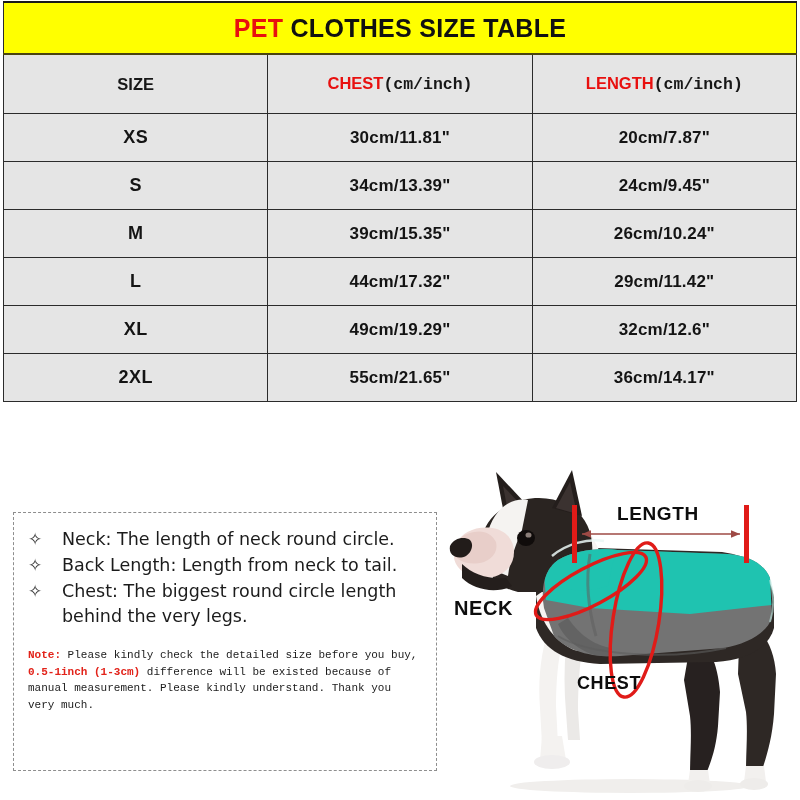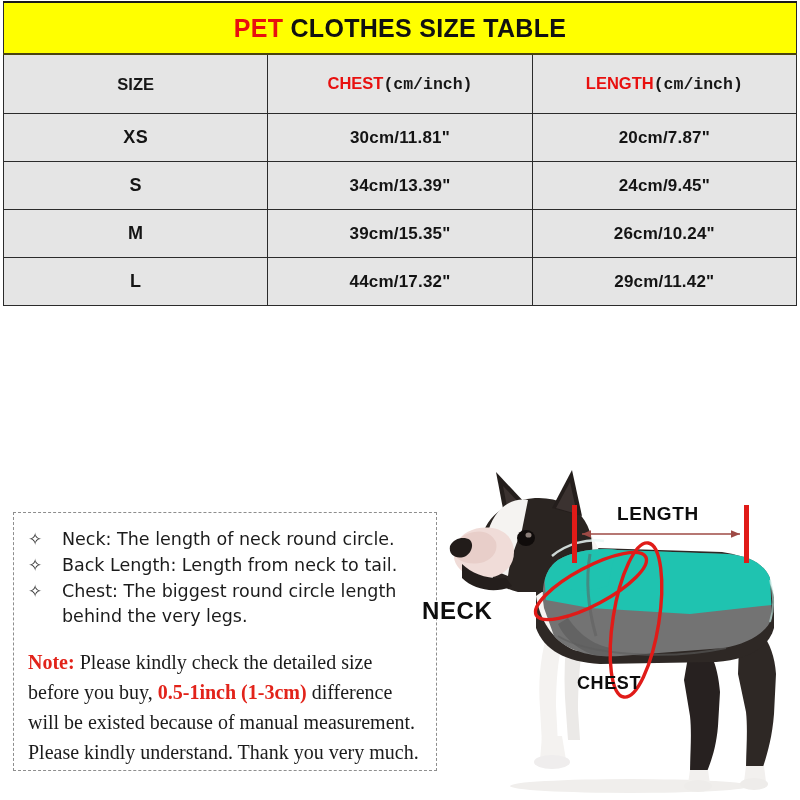--- a/index.html
+++ b/index.html
@@ -113,24 +113,24 @@
     color: #333333;
     line-height: 1.42;
   }
   .bullet-text {
     flex: 1 1 auto;
   }
 
   .note-para {
     margin: 0;
     padding: 18px 16px 0 14px;
-    font-size: 20px;
+    font-size: 11px;
     line-height: 1.5;
     color: #1b1b1b;
-    font-family: Liberation Serif, serif;
+    font-family: Liberation Mono, monospace;
   }
   .note-red {
     color: #e2231a;
     font-weight: bold;
   }
 
   
   .dog-area {
     position: absolute;
     left: 440px;
@@ -143,21 +143,21 @@
 
   .ann-label {
     position: absolute;
     font-family: "Liberation Sans", sans-serif;
     font-weight: bold;
     color: #0d0d0d;
     letter-spacing: 0.6px;
     white-space: nowrap;
   }
   .label-length { left: 617px; top: 503px; font-size: 19px; }
-  .label-neck   { left: 422px; top: 597px; font-size: 24px; }
+  .label-neck   { left: 454px; top: 597px; font-size: 20px; }
   .label-chest  { left: 577px; top: 673px; font-size: 18px; }
 
   .len-bar {
     position: absolute;
     width: 4.5px;
     background: #e01b18;
   }
   .len-bar-left  { left: 572px; top: 505px; height: 58px; }
   .len-bar-right { left: 744px; top: 505px; height: 58px; }
 
@@ -204,20 +204,30 @@
       </tr>
       <tr>
         <td class="size-cell">M</td>
         <td class="val-cell">39cm/15.35"</td>
         <td class="val-cell">26cm/10.24"</td>
       </tr>
       <tr>
         <td class="size-cell">L</td>
         <td class="val-cell">44cm/17.32"</td>
         <td class="val-cell">29cm/11.42"</td>
+      </tr>
+      <tr>
+        <td class="size-cell">XL</td>
+        <td class="val-cell">49cm/19.29"</td>
+        <td class="val-cell">32cm/12.6"</td>
+      </tr>
+      <tr>
+        <td class="size-cell">2XL</td>
+        <td class="val-cell">55cm/21.65"</td>
+        <td class="val-cell">36cm/14.17"</td>
       </tr>
     </tbody>
   </table>
 
   <div class="notes-box">
     <div class="bullet-list">
       <div class="bullet-row">
         <span class="bullet-glyph">✧</span>
         <span class="bullet-text">Neck: The length of neck round circle.</span>
       </div>

